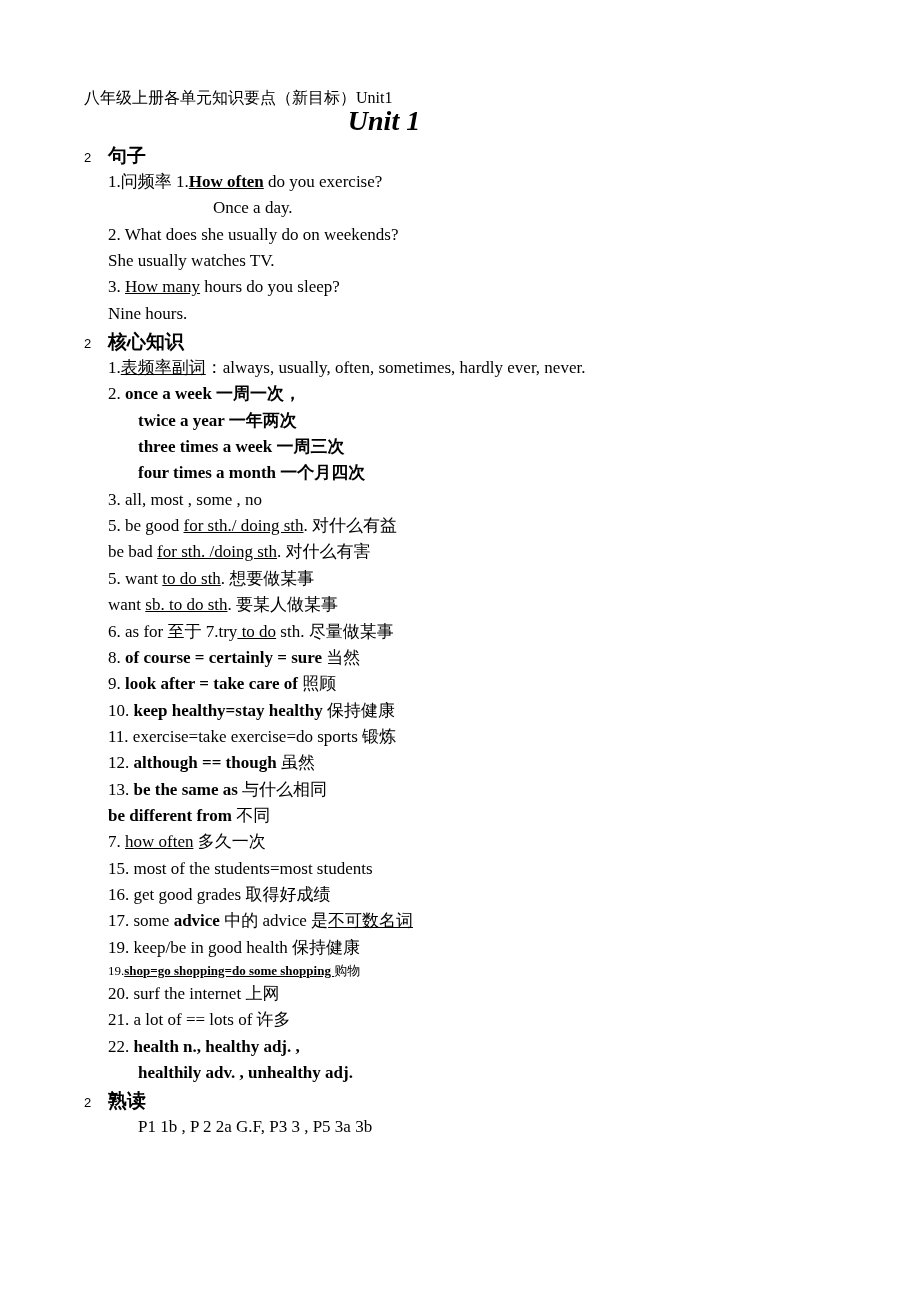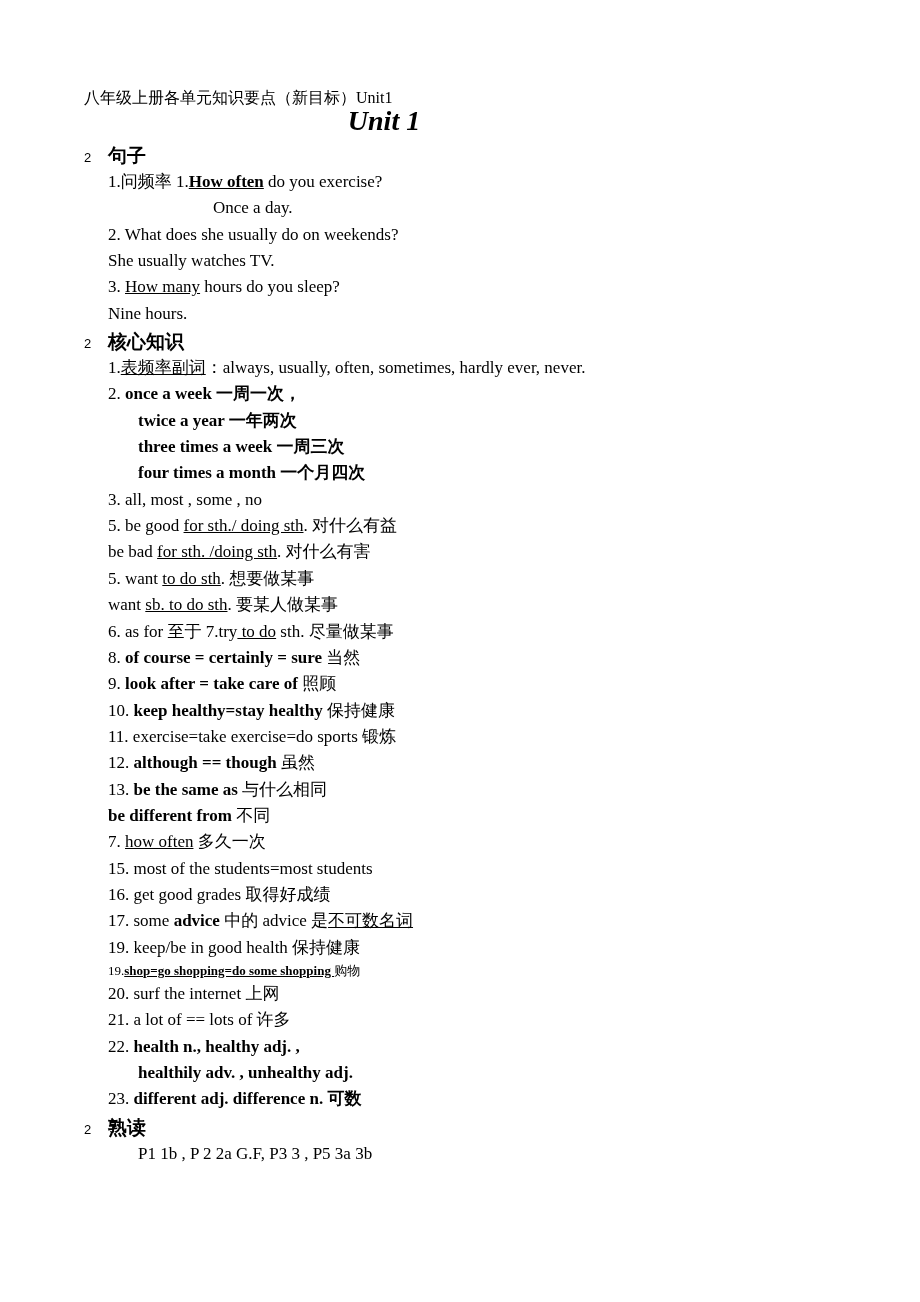--- a/index.html
+++ b/index.html
@@ -113,21 +113,20 @@
       <p class="line"><span>7. </span><span class="u">how often</span><span>  多久一次</span></p>
       <p class="line">15. most of the students=most students</p>
       <p class="line">16. get good grades 取得好成绩</p>
       <p class="line"><span>17. some </span><span class="bold">advice </span><span> 中的 advice 是</span><span class="u">不可数名词</span></p>
       <p class="line">19. keep/be in good health 保持健康</p>
       <p class="line small"><span>19.</span><span class="bold u">shop=go shopping=do some shopping </span><span>购物</span></p>
       <p class="line">20. surf the internet  上网</p>
       <p class="line">21. a lot of == lots of  许多</p>
       <p class="line"><span>22. </span><span class="bold">health n.,             healthy adj. ,</span></p>
       <p class="line indent2 bold">healthily adv. , unhealthy adj.</p>
-      <p class="line"><span>23. </span><span class="bold">different adj. difference n.  可数</span></p>
     </div>
   </div>
 
   <div class="section">
     <div class="section-head">
       <span class="sec-bullet">2</span>
       <span class="sec-label">熟读</span>
     </div>
     <div class="content">
       <p class="line indent2">P1 1b , P 2 2a G.F, P3 3 , P5 3a 3b</p>

